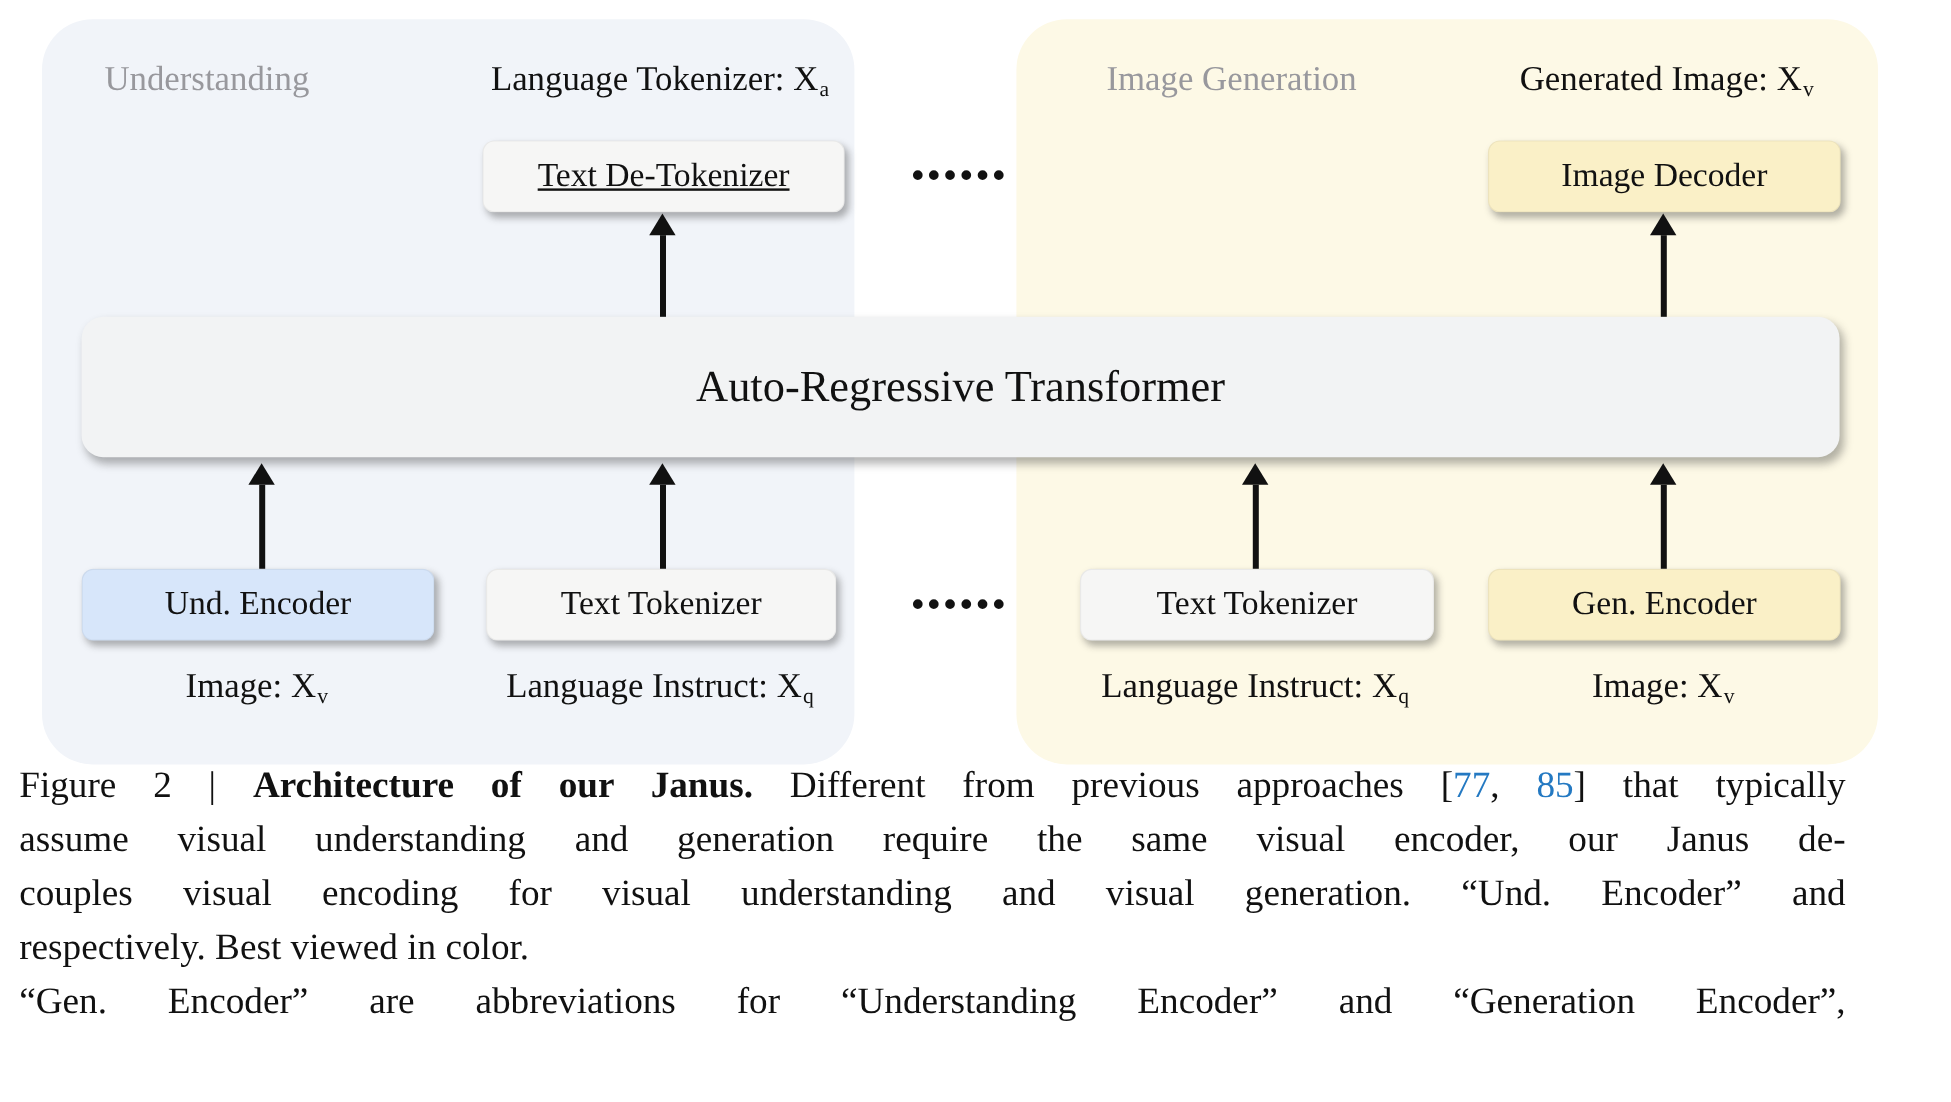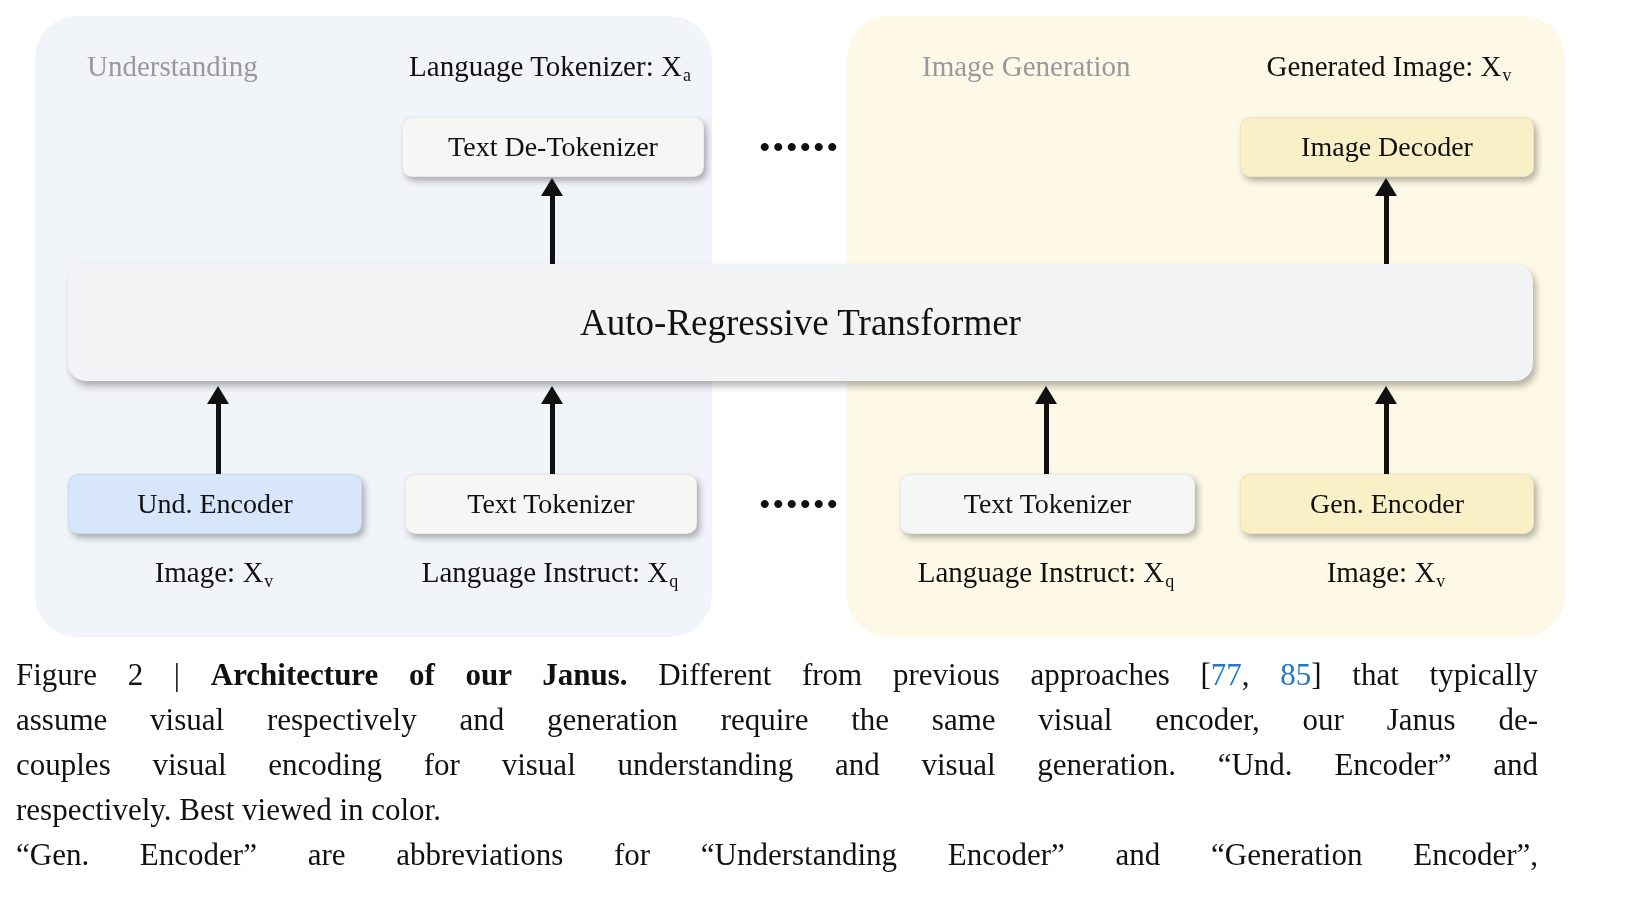--- a/index.html
+++ b/index.html
@@ -35,21 +35,21 @@
     position:absolute;left:68px;top:264px;width:1465px;height:117px;border-radius:18px;
     background:var(--transformer-bg);box-shadow:3px 5px 7px rgba(40,40,40,0.35);
     display:flex;align-items:center;justify-content:center;font-size:37px;
   }
   .ellipsis{position:absolute;width:120px;text-align:center;font-size:30px;font-weight:bold;
     letter-spacing:3px;color:var(--ink);line-height:34px;}
   .arrow{position:absolute;width:24px;display:flex;flex-direction:column;align-items:center;}
   .arrow i{display:block;}
   .arrow .head{width:0;height:0;border-left:11px solid transparent;border-right:11px solid transparent;border-bottom:18px solid var(--ink);}
   .arrow .shaft{width:5px;flex:1;background:var(--ink);}
-  .caption{position:absolute;left:16px;top:652px;width:1522px;font-size:31px;line-height:45px;color:var(--ink);}
+  .caption{position:absolute;left:16px;top:631px;width:1522px;font-size:31px;line-height:45px;color:var(--ink);}
   .cap-line{text-align:justify;text-align-last:justify;white-space:normal;}
   .cap-line.last{text-align:left;text-align-last:left;}
   .cap-bold{font-weight:bold;}
   .cap-cite{color:var(--cite-blue);}
 </style>
 </head>
 <body>
 
 <div class="canvas">
 
@@ -59,21 +59,21 @@
   <div class="section-title" style="left:72px;margin-left:15px;">Understanding</div>
   <div class="section-title" style="left:922px;">Image Generation</div>
 
   <div class="io-label" style="left:363px;top:50px;width:374px;">
     <span>Language Tokenizer: </span><span>X</span><sub>a</sub>
   </div>
   <div class="io-label" style="left:1203px;top:50px;width:372px;">
     <span>Generated Image: </span><span>X</span><sub>v</sub>
   </div>
 
-  <div class="nbox" style="left:402px;top:117px;width:300px;">Text De-Tokenizer</div>
+  <div class="nbox" style="left:402px;top:117px;width:300px;text-decoration:underline;">Text De-Tokenizer</div>
   <div class="nbox yellow" style="left:1240px;top:117px;width:292px;text-align:right;">Image Decoder</div>
 
   <div class="ellipsis" style="left:740px;top:130px;">••••••</div>
   <div class="ellipsis" style="left:740px;top:487px;">••••••</div>
 
   <div class="transformer">Auto-Regressive Transformer</div>
 
   <div class="arrow" style="left:540px;top:178px;height:86px;">
       <i class="head"></i>
       <i class="shaft"></i>
@@ -113,19 +113,19 @@
   </div>
   <div class="io-label" style="left:846px;top:556px;width:400px;">
     <span>Language Instruct: </span><span>X</span><sub>q</sub>
   </div>
   <div class="io-label" style="left:1286px;top:556px;width:200px;">
     <span>Image: </span><span>X</span><sub>v</sub>
   </div>
 
   <div class="caption">
       <div class="cap-line"><span>Figure 2 | </span><span class="cap-bold">Architecture of our Janus.</span><span> Different from previous approaches [</span><span class="cap-cite">77</span><span>, </span><span class="cap-cite">85</span><span>] that typically</span></div>
-      <div class="cap-line"><span>assume visual respectively and generation require the same visual encoder, our Janus de-</span></div>
+      <div class="cap-line"><span>assume visual understanding and generation require the same visual encoder, our Janus de-</span></div>
       <div class="cap-line"><span>couples visual encoding for visual understanding and visual generation. “Und. Encoder” and</span></div>
       <div class="cap-line last"><span>respectively. Best viewed in color.</span></div>
       <div class="cap-line"><span>“Gen. Encoder” are abbreviations for “Understanding Encoder” and “Generation Encoder”,</span></div>
     </div>
 
 </div>
 
 </body></html>

